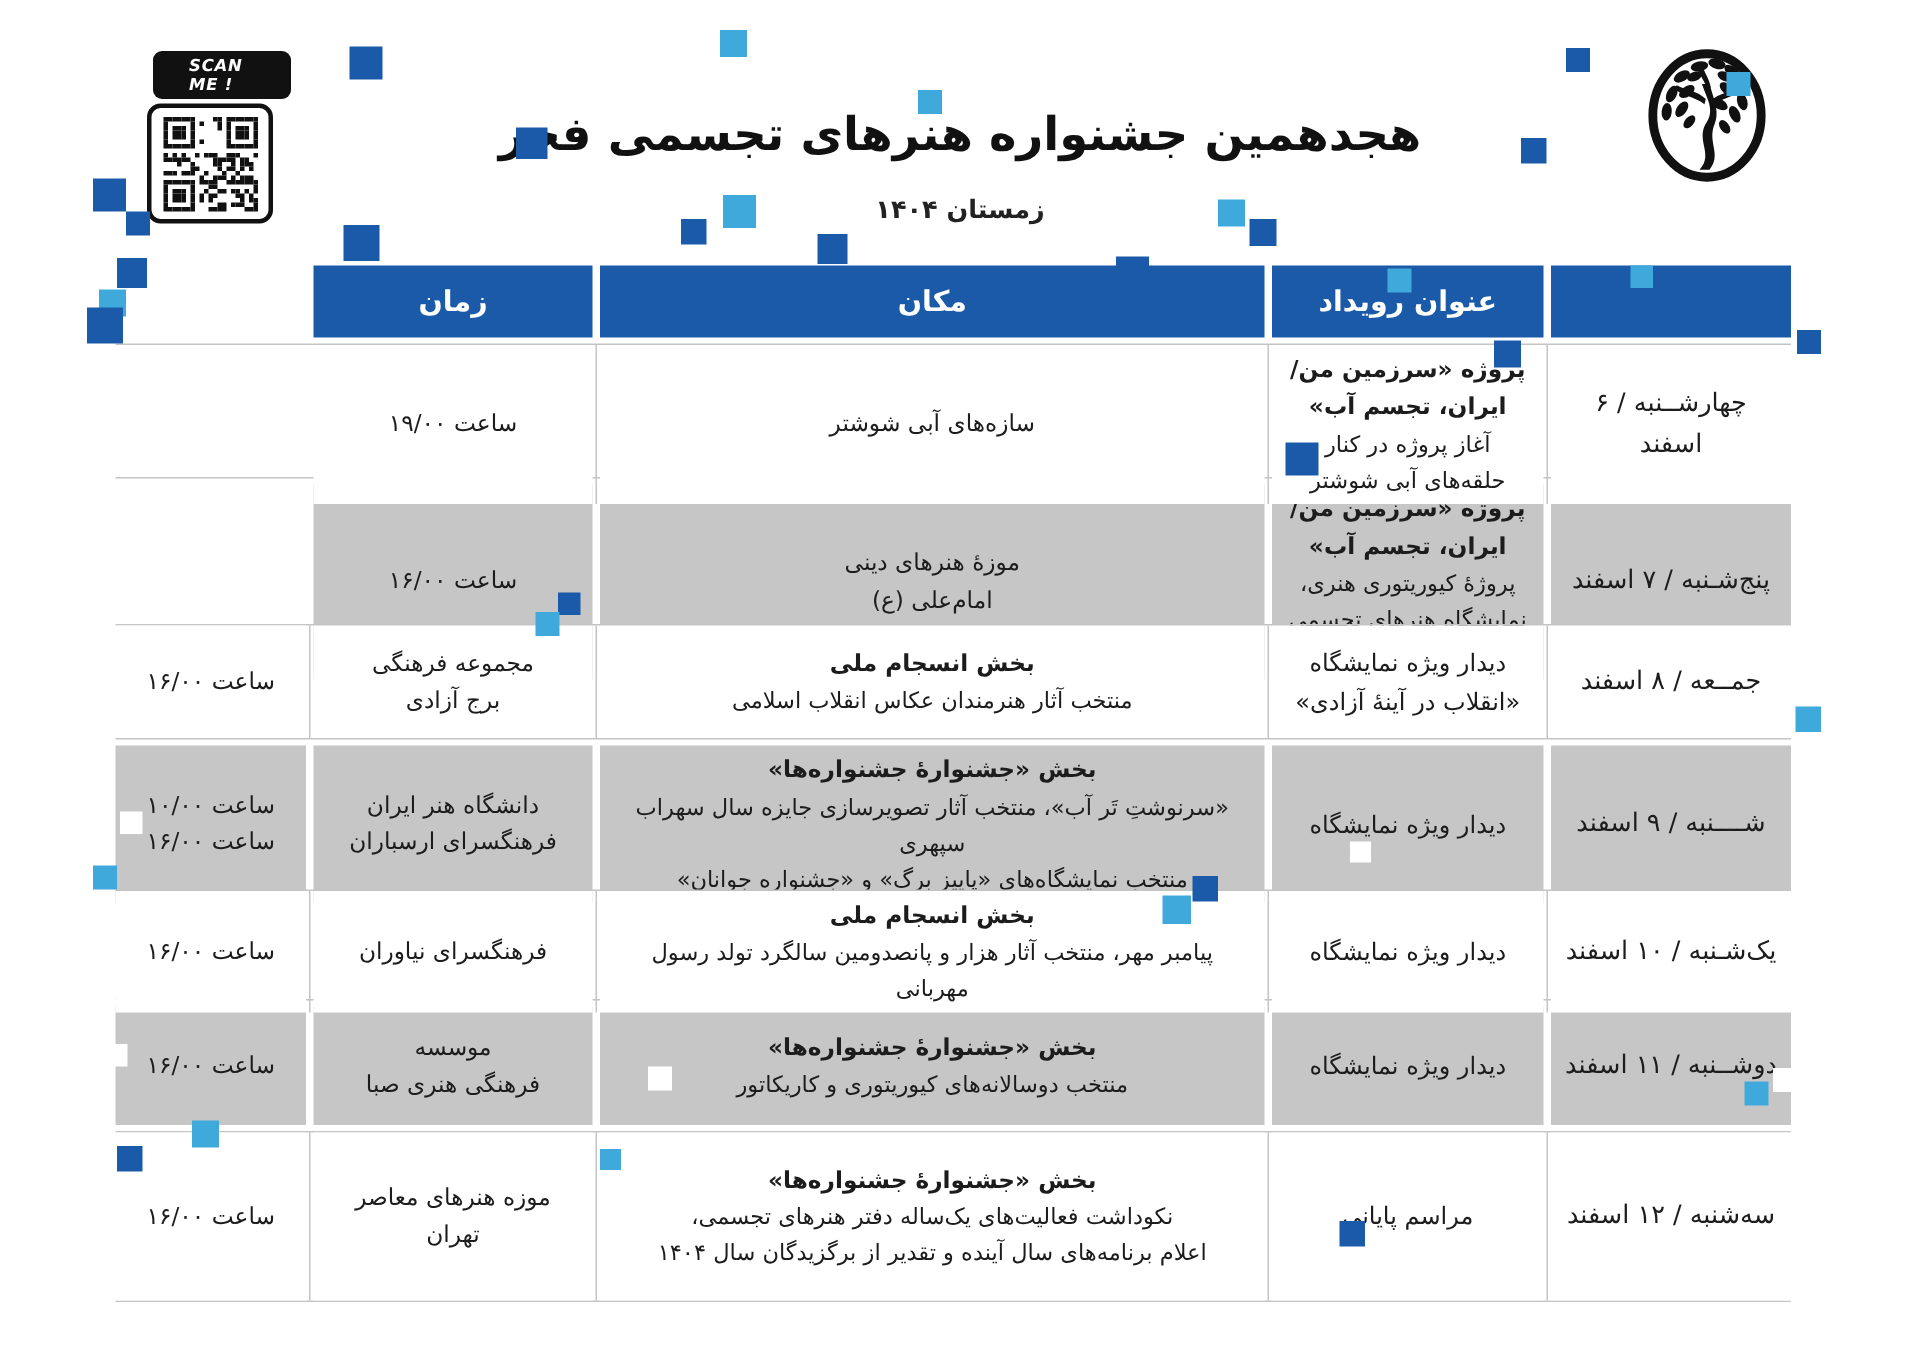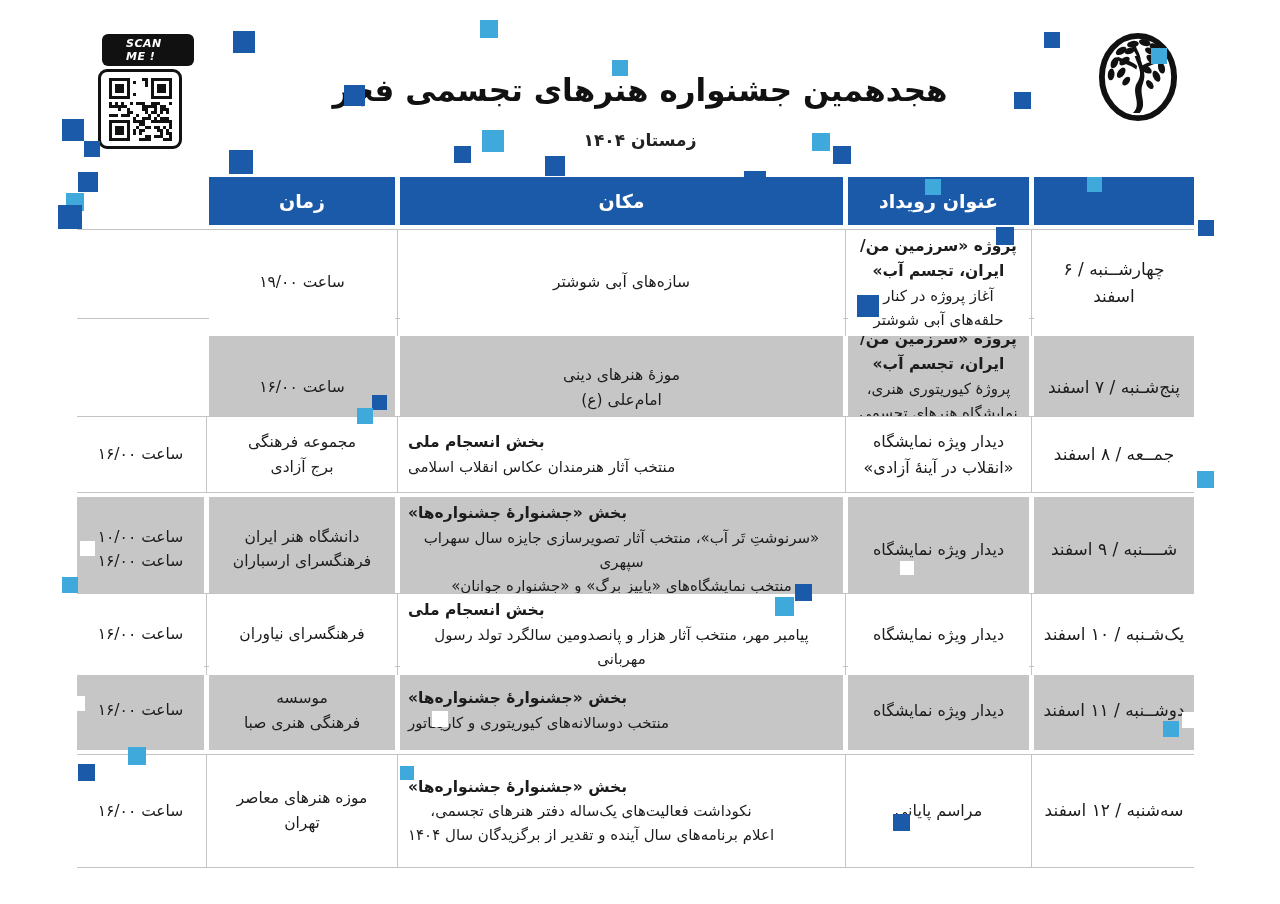--- a/index.html
+++ b/index.html
@@ -50,21 +50,21 @@
     text-align:center;white-space:pre-line;line-height:1.6;padding:4px 8px;box-sizing:border-box;
   }
   .trow.gray .cell{background:var(--gray);}
   .trow.white{border-top:1px solid #c4c4c4;border-bottom:1px solid #c4c4c4;}
   .trow.white .cell{position:relative;background:#fff;}
   .trow.white .cell:not(:last-child)::after{
     content:"";position:absolute;left:-3px;top:0;bottom:0;width:1px;background:#c4c4c4;
   }
   .cell.date{font-size:17px;}
   .cell.event{font-size:16px;}
-  .cell.subject{font-size:15px;align-items:flex-end;}
+  .cell.subject{font-size:15px;}
   .cell.subject .sb{font-weight:bold;font-size:15.5px;}
   .cell.location{font-size:15.5px;}
   .cell.time{font-size:15.5px;}
   .trow:nth-child(1){height:88px;}
   .trow:nth-child(2){height:89px;}
   .trow:nth-child(3){height:75px;}
   .trow:nth-child(4){height:92px;}
   .trow:nth-child(5){height:72px;}
   .trow:nth-child(6){height:79px;}
   .trow:nth-child(7){height:112px;}

